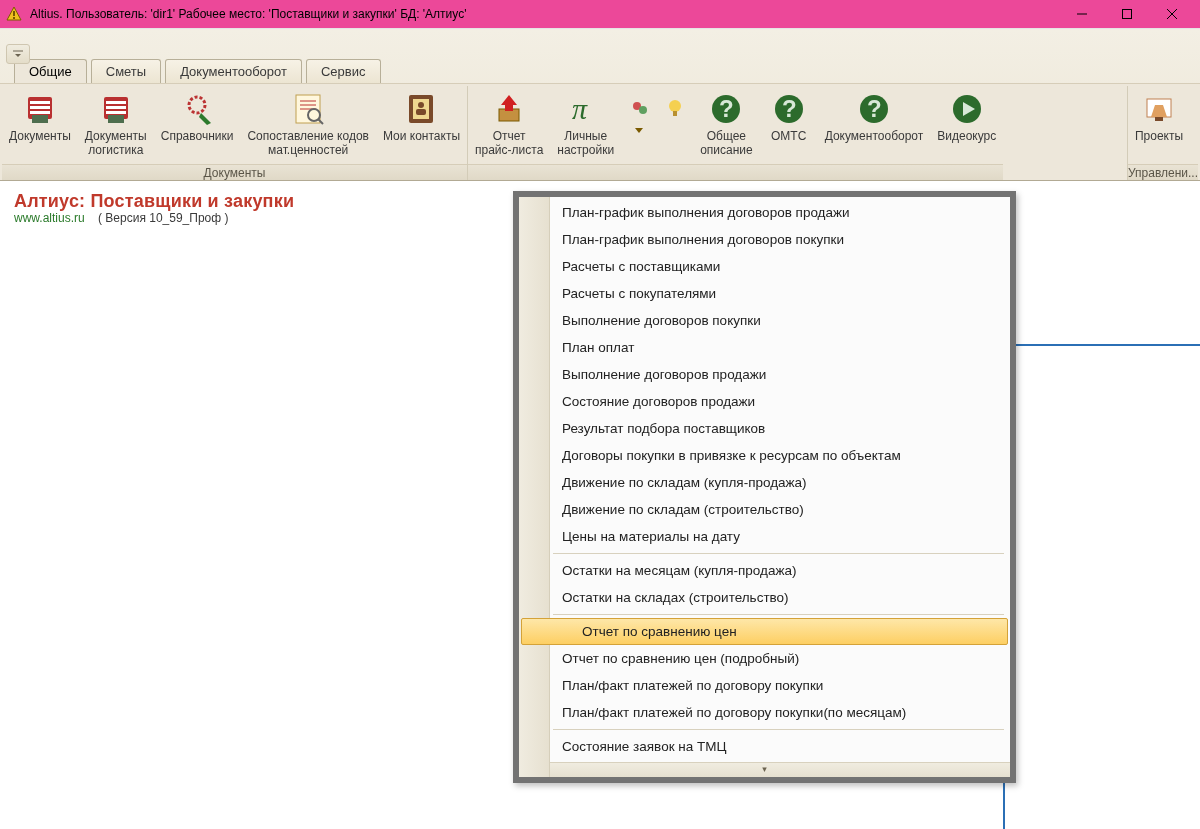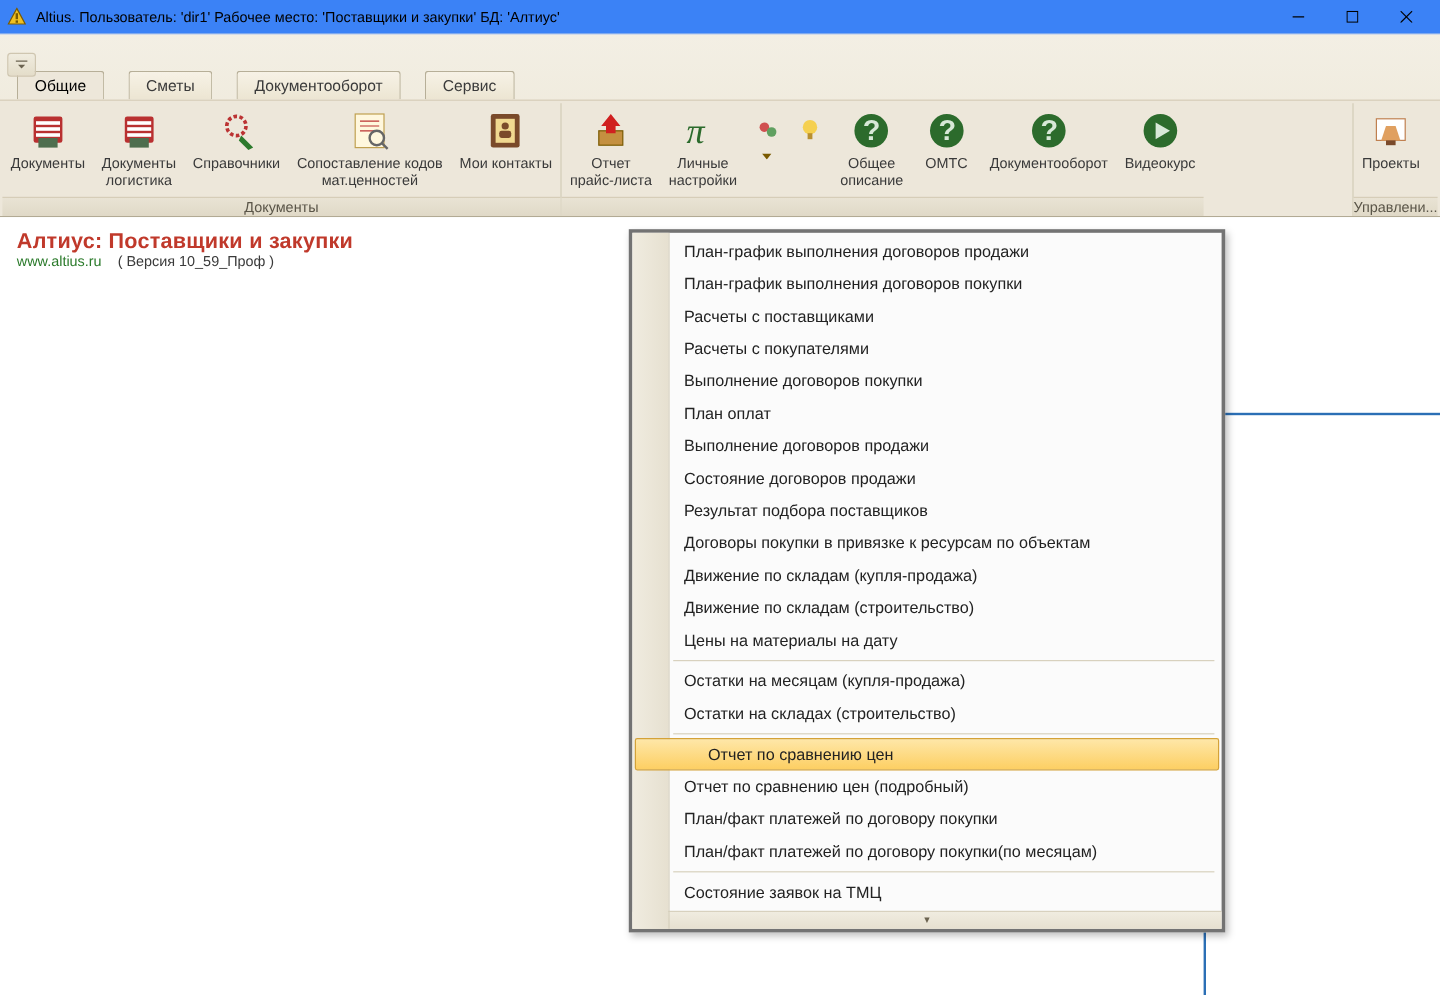--- a/index.html
+++ b/index.html
@@ -1,46 +1,46 @@
 <!DOCTYPE html>
 <html><head>
 <meta charset="utf-8">
 <style>
   html,body{margin:0;padding:0;font-family:"Segoe UI",Tahoma,Arial,sans-serif;font-size:13px;color:#222;background:#fff;width:1200px;height:829px;overflow:hidden}
   
-  .titlebar{height:28px;display:flex;align-items:center;padding:0 6px;border-bottom:1px solid #e5e5e5;background:#3b82f6}
+  .titlebar{height:28px;display:flex;align-items:center;padding:0 6px;border-bottom:1px solid #e5e5e5;background:#ec4899}
   .titlebar .appicon{width:16px;height:16px;margin-right:8px;display:inline-flex;align-items:center;justify-content:center}
   .titlebar .title{flex:1;font-size:12px;color:#000}
   .winbtns{display:flex;gap:0}
   .winbtn{width:45px;height:28px;display:flex;align-items:center;justify-content:center;background:transparent;border:none}
   .winbtn svg{pointer-events:none}
   
   .ribbonwrap{background:linear-gradient(#f3efe4,#ece6d6);padding-top:30px;border-bottom:1px solid #b2aa94}
-  .tabs{display:flex;gap:20px;padding:0 14px;margin-bottom:0}
+  .tabs{display:flex;gap:4px;padding:0 14px;margin-bottom:0}
   .tab{padding:4px 14px;font-size:13px;color:#3a3a3a;background:linear-gradient(#f7f2e6,#ece5d2);border:1px solid #b7af98;border-bottom:none;border-radius:3px 3px 0 0;cursor:default}
   .tab.active{background:#ede7da;border-color:#b7af98;color:#000}
   .ribbon{display:flex;align-items:stretch;background:#ede7da;border-top:1px solid #d6cdb8;padding:2px 2px 0 2px;height:94px;position:relative}
   .btn{display:flex;flex-direction:column;align-items:center;justify-content:flex-start;min-width:58px;padding:4px 6px 0 6px;text-align:center;border:1px solid transparent;border-radius:3px;height:78px;box-sizing:border-box}
   .btn .ico{width:36px;height:36px;margin-bottom:2px}
   .btn .lbl{font-size:12px;line-height:14px;color:#3a3a3a;white-space:pre-line}
   .btn.pressed{background:linear-gradient(#fee39a,#fdc94f);border:1px solid #c8973d}
   .groupbox{position:relative;display:flex;flex-direction:column;border-right:1px solid #d3ccb8}
   .groupbox .rowbtns{display:flex}
   .groupbox .glabel{height:18px;display:flex;align-items:center;justify-content:center;font-size:12px;color:#5a5548;background:linear-gradient(#e9e3d4,#e0d9c7);border-top:1px solid #d6cdb8}
   .smallbtn{min-width:36px}
   .smallbtn .ico{width:22px;height:22px;margin-top:6px}
   
   .page{padding:10px 14px;background:#fff}
   .prodname{font-size:18px;font-weight:bold;color:#c0392b;letter-spacing:.2px}
   .metaline{font-size:12px;color:#3a3a3a;margin-top:-1px}
   .metaline .site{color:#2a7a2a;font-weight:normal;margin-right:10px}
   
   .rightpanel{position:absolute;right:0;top:344px;width:195px;height:485px;border-left:2px solid #2b6fb5;border-top:2px solid #2b6fb5}
   
-  .dropdown{position:absolute;left:524px;top:191px;width:491px;background:#fbfbfb;border:3px solid #737373;box-shadow:2px 3px 6px rgba(0,0,0,.25);z-index:50}
+  .dropdown{position:absolute;left:513px;top:191px;width:491px;background:#fbfbfb;border:6px solid #737373;box-shadow:2px 3px 6px rgba(0,0,0,.25);z-index:50}
   .dropdown .iconstrip{position:absolute;left:0;top:0;bottom:0;width:30px;background:linear-gradient(90deg,#f0ece0,#e6e0d0);border-right:1px solid #d5ceba}
   .dropdown .items{position:relative;padding:2px 0}
   .dditem{margin:0 2px 0 32px;padding:5px 10px;font-size:13.5px;color:#222;cursor:default;border:1px solid transparent;border-radius:2px}
   .dditem.hover{margin-left:2px;padding-left:60px;background:linear-gradient(#fee7a8,#fdcf63);border:1px solid #d4a238}
   .ddsep{margin:3px 6px 3px 34px;height:1px;background:#d8d1be}
   .ddfooter{height:14px;border-top:1px solid #d8d1be;background:linear-gradient(#f0ece0,#e6e0d0);text-align:center;color:#6b6350;font-size:9px;line-height:12px}
   
   .qat{position:absolute;left:6px;top:44px;width:22px;height:18px;display:flex;align-items:center;justify-content:center;background:linear-gradient(#f0ecdf,#e4ddc9);border:1px solid #cfc6b0;border-radius:3px}
 </style>
 </head>

